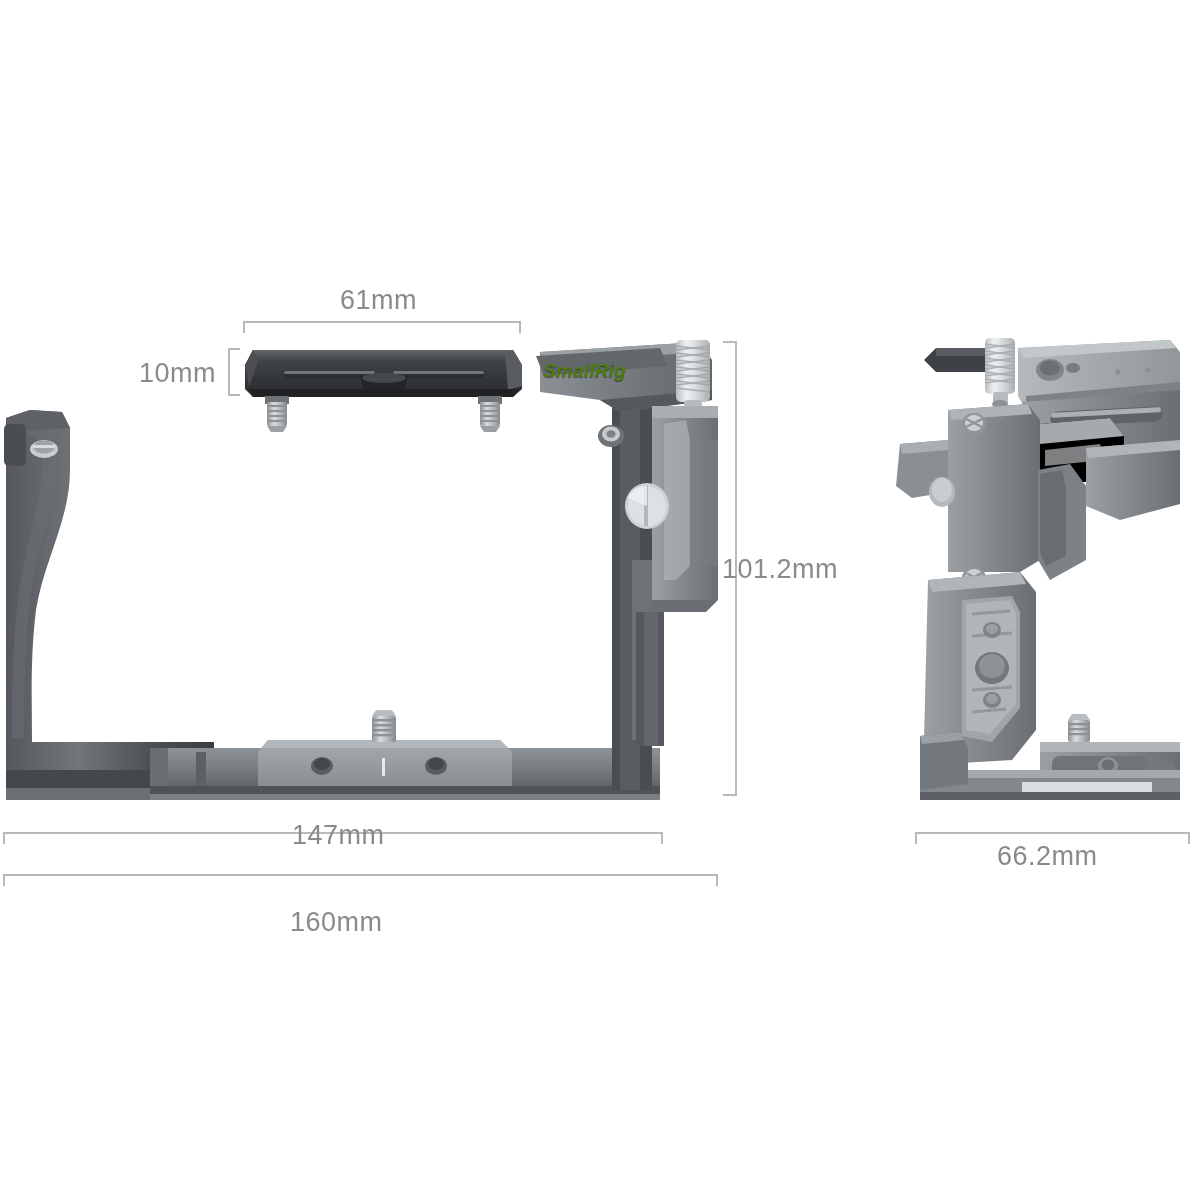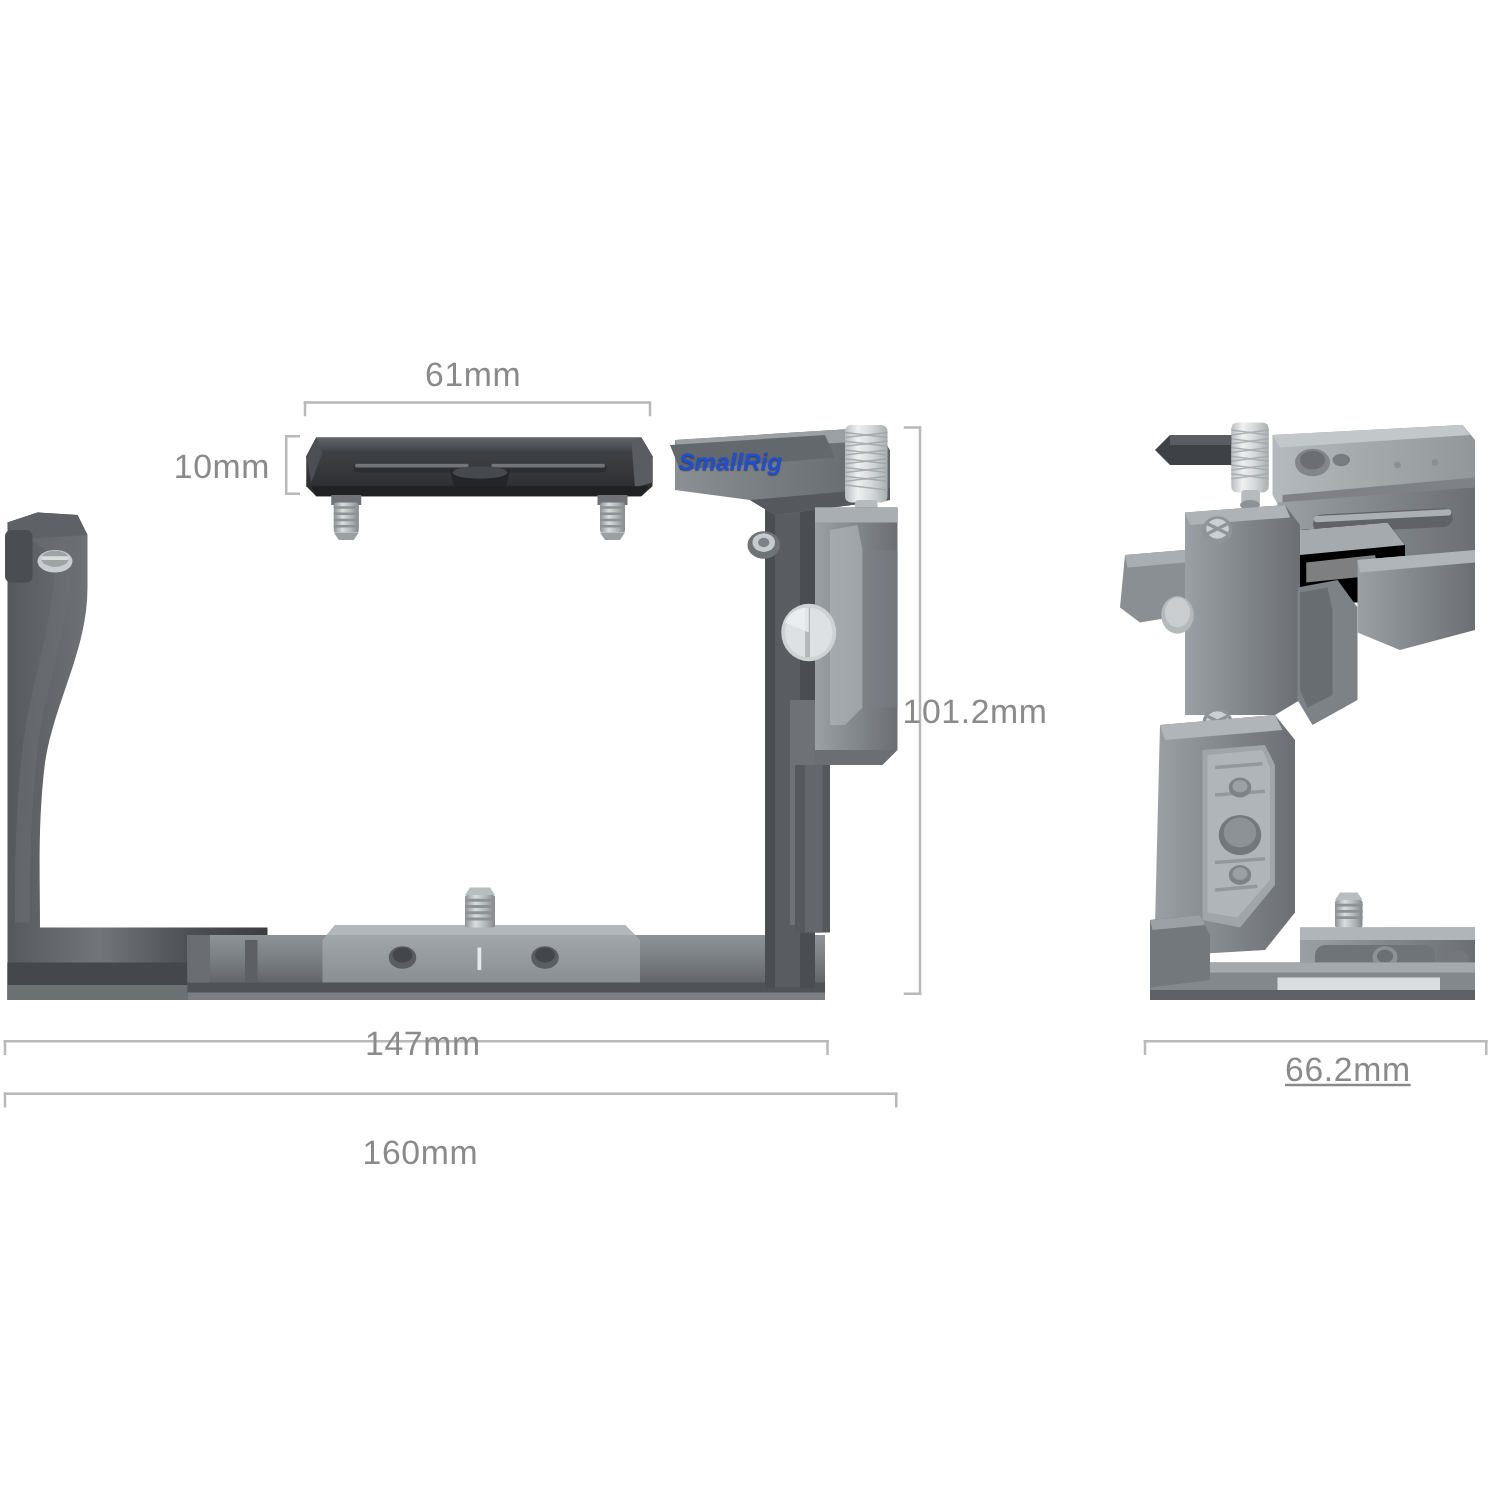--- a/index.html
+++ b/index.html
@@ -1,20 +1,20 @@
 <!DOCTYPE html>
 <html><head>
 <meta charset="utf-8">
 <style>
   html,body{margin:0;padding:0;background:#ffffff;}
   body{width:1199px;height:1200px;font-family:"Liberation Sans",sans-serif;overflow:hidden;}
   #stage{position:relative;width:1199px;height:1200px;background:#fff;}
   .dim-label{position:absolute;color:#8a8a8a;font-size:27px;letter-spacing:.5px;white-space:nowrap;font-family:"Liberation Sans",sans-serif;}
   .dim-line{position:absolute;background:#b9b9b9;}
-  .brand{position:absolute;color:#1d4ed8;font-size:19px;font-weight:bold;font-style:italic;letter-spacing:.2px;font-family:"Liberation Sans",sans-serif;text-shadow:0 1px 1px rgba(0,0,0,.45);}
+  .brand{position:absolute;color:#4d7c0f;font-size:19px;font-weight:bold;font-style:italic;letter-spacing:.2px;font-family:"Liberation Sans",sans-serif;text-shadow:0 1px 1px rgba(0,0,0,.45);}
   svg{display:block;}
 </style>
 </head>
 <body>
 
 <div id="stage">
 
   <svg width="1199" height="1200" viewBox="0 0 1199 1200" style="position:absolute;left:0;top:0;">
     <defs>
       <linearGradient id="gDarkPlate" x1="0" y1="0" x2="0" y2="1">
@@ -379,17 +379,17 @@
   <div class="dim-label" style="left:292px; top:820px;">147mm</div>
 
   <div class="dim-line" style="left:3px; top:874px; width:715px; height:2px;"></div>
   <div class="dim-line" style="left:3px; top:874px; width:2px; height:12px;"></div>
   <div class="dim-line" style="left:716px; top:874px; width:2px; height:12px;"></div>
   <div class="dim-label" style="left:290px; top:907px;">160mm</div>
 
   <div class="dim-line" style="left:915px; top:832px; width:275px; height:2px;"></div>
   <div class="dim-line" style="left:915px; top:832px; width:2px; height:12px;"></div>
   <div class="dim-line" style="left:1188px; top:832px; width:2px; height:12px;"></div>
-  <div class="dim-label" style="left:1028px; top:841px;text-decoration:underline;">66.2mm</div>
+  <div class="dim-label" style="left:997px; top:841px;">66.2mm</div>
 
   <div class="brand" style="left:543px; top:360px;">SmallRig</div>
 
 </div>
 
 </body></html>

